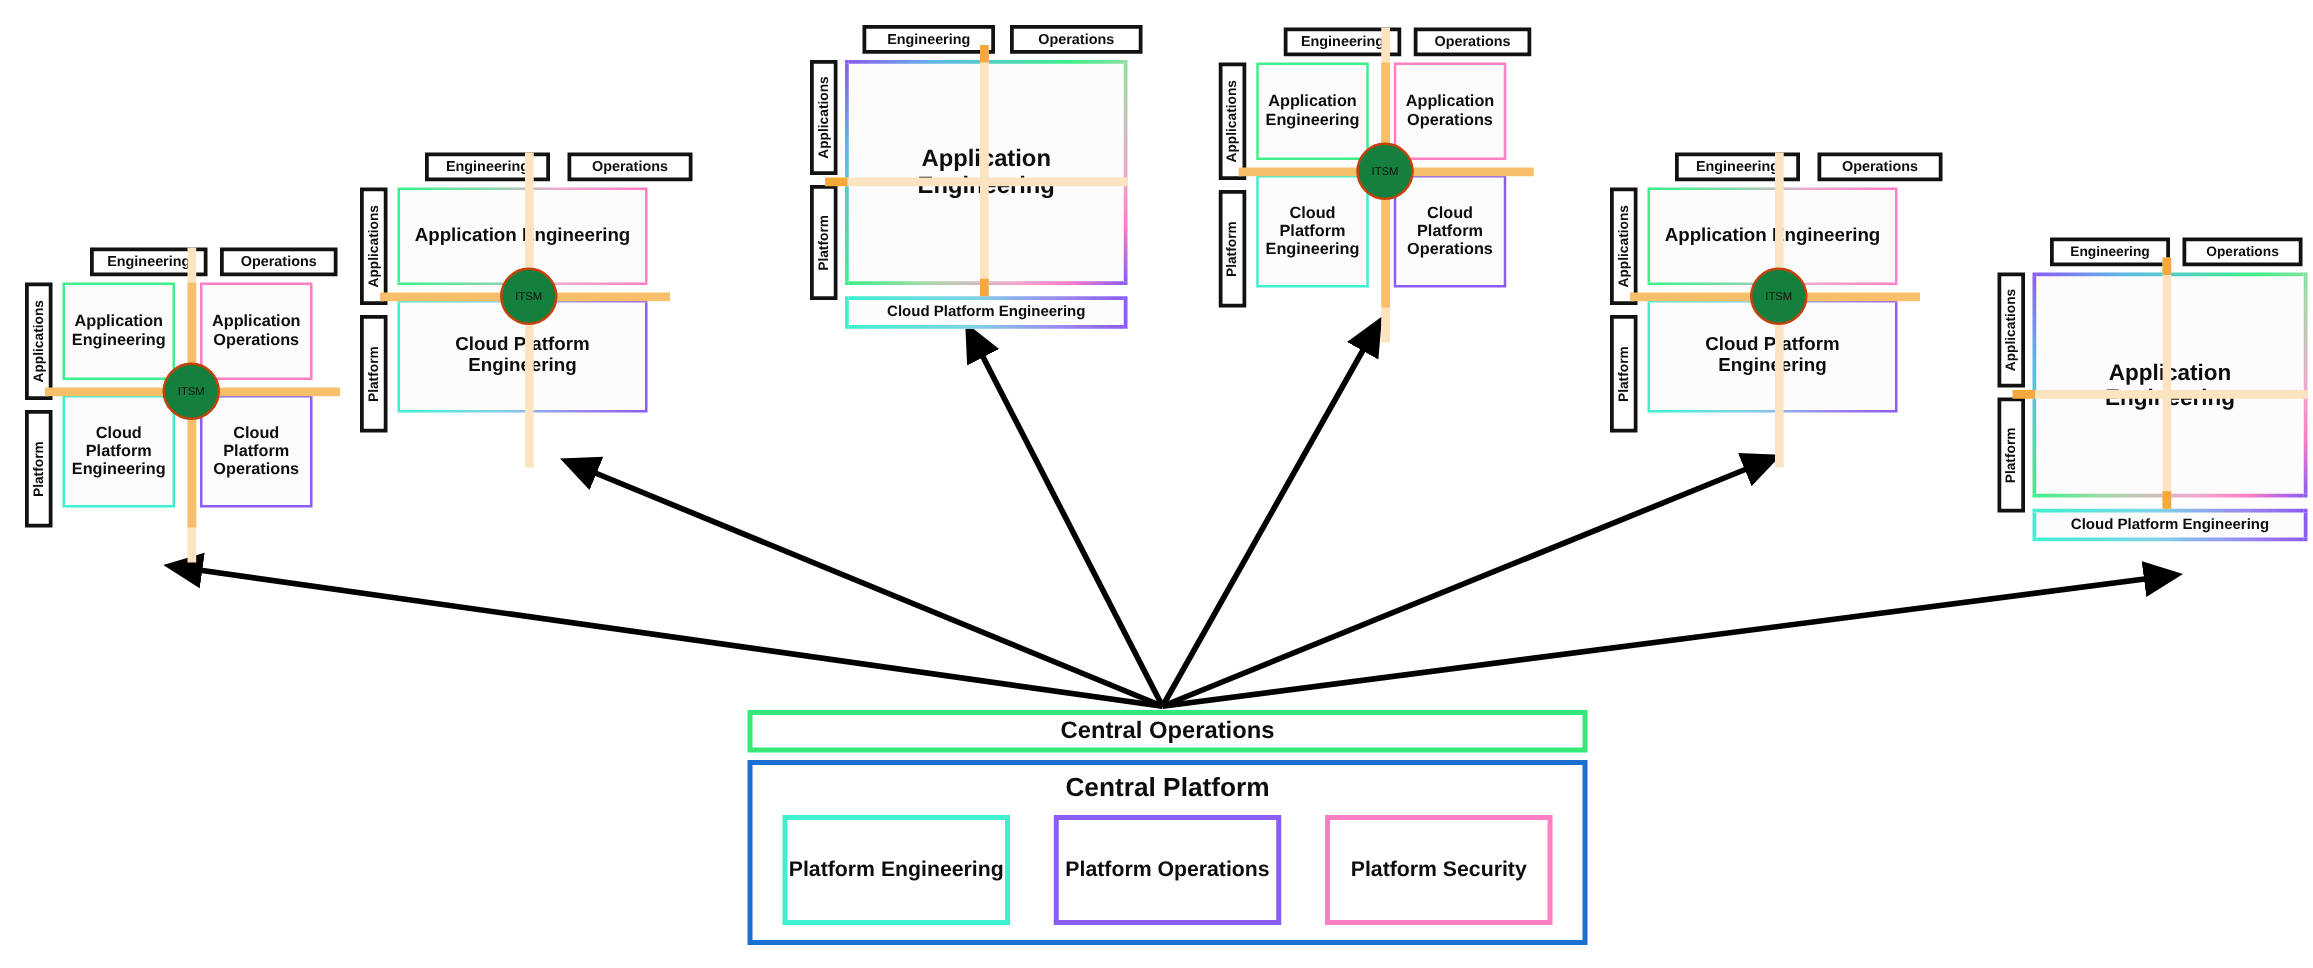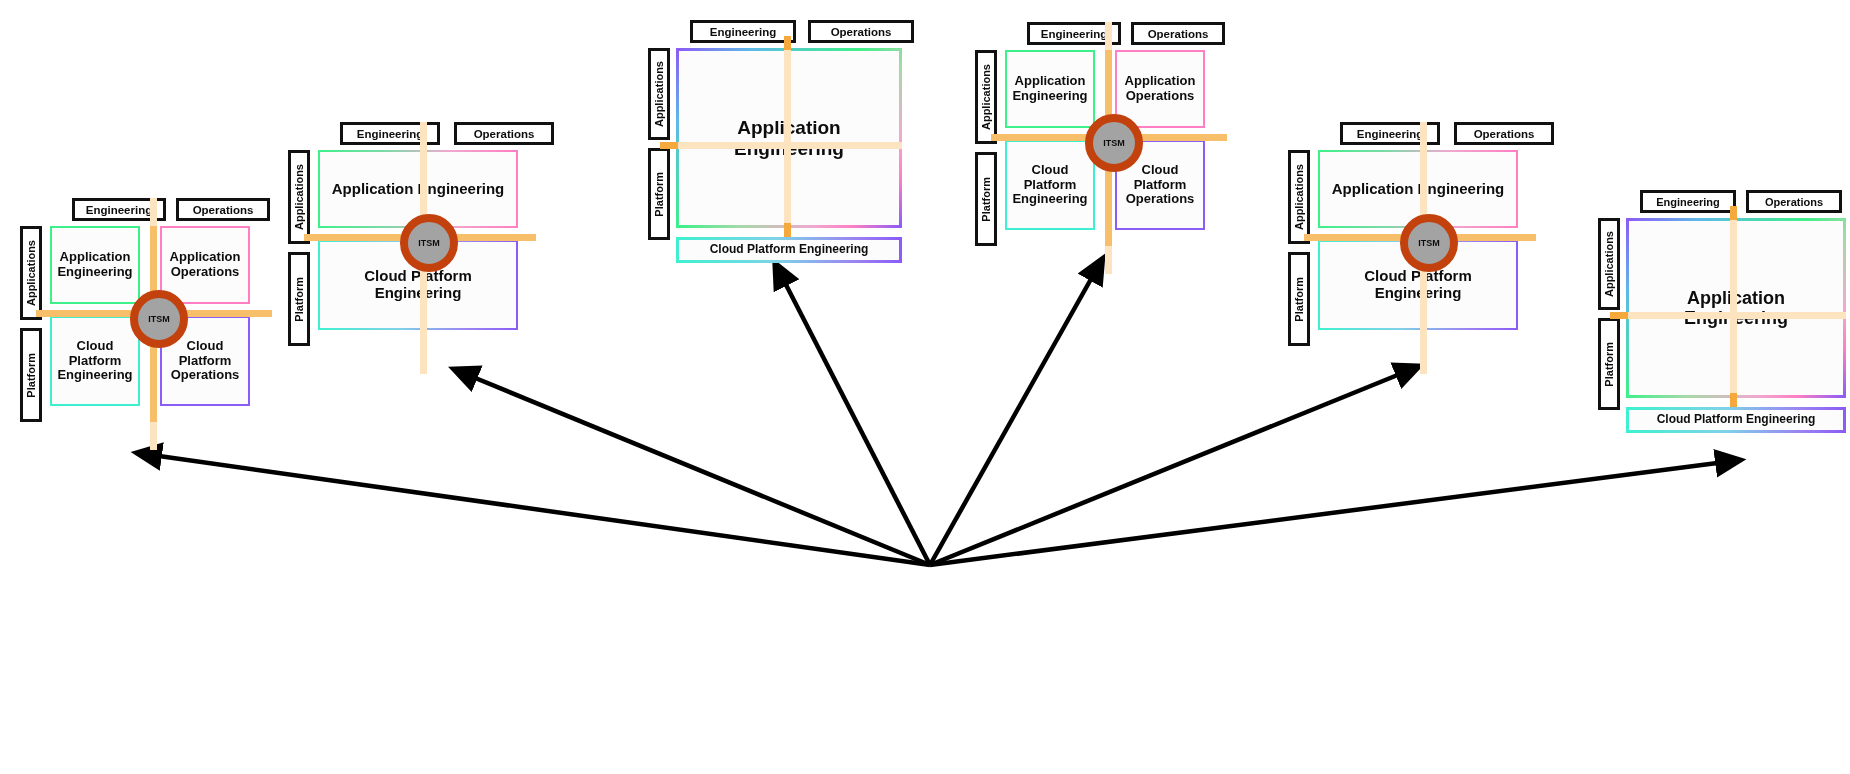--- a/index.html
+++ b/index.html
@@ -16,22 +16,22 @@
   .hdr{border:3px solid #111;background:#fff;display:flex;align-items:center;
        justify-content:center;font-weight:bold;box-sizing:border-box;}
   .sidelabels{position:absolute;}
   .side{position:absolute;border:3px solid #111;background:#fff;box-sizing:border-box;
         display:flex;align-items:center;justify-content:center;}
   .side span{writing-mode:vertical-rl;transform:rotate(180deg);font-weight:bold;white-space:nowrap;}
   .grid{position:absolute;}
   .cell{position:absolute;box-sizing:border-box;background:#fcfcfc;
         display:flex;align-items:center;justify-content:center;text-align:center;
         font-weight:bold;line-height:1.13;}
-  .itsm{position:absolute;border-radius:50%;border:8px solid #c2410c;background:#a3a3a3;
-        display:flex;align-items:center;justify-content:center;font-weight:bold;z-index:6;}
+  .itsm{position:absolute;border-radius:50%;border:2px solid #c2410c;background:#15803d;
+        display:flex;align-items:center;justify-content:center;font-weight:normal;z-index:6;}
   .cross{position:absolute;background:#f8bf6a;z-index:4;}
   .cross.v{width:7px;}
   .cross.h{height:7px;}
   .cross.faint{background:#fde4c0;z-index:2;}
 
   
   #central{position:absolute;}
   #centralops{box-sizing:border-box;border:4px solid #34e87a;background:#fff;
       display:flex;align-items:center;justify-content:center;font-weight:bold;}
   #centralplat{box-sizing:border-box;border:4px solid #1c6fd0;background:#fff;position:relative;}
@@ -218,14 +218,25 @@
       <div class="cross v" style="left:104px;top:175px;height:14px;background:#f5a93c;"></div>
       <div class="cell" style="left:0;top:0;width:220px;height:180px;font-size:18px;padding:4px;
                   border:3px solid transparent;
                   border-image:linear-gradient(135deg,#8b5cf6 0%,#5fb8e8 18%,#3ef08a 45%,#a8d8a8 60%,#f0a8cf 78%,#ff7ec4 88%,#8b5cf6 100%) 1;">Application Engineering</div>
       <div class="cell" style="left:0;top:189px;width:220px;height:26px;font-size:12px;padding:2px;
                   border:3px solid transparent;
                   border-image:linear-gradient(90deg,#3ff0d0 0%,#7fd2e8 45%,#9b83f2 80%,#8b5cf6 100%) 1;">Cloud Platform Engineering</div>
     </div>
   </div>
 
+  <div id="central" style="left:598px;top:568px;width:672px;height:190px;">
+    <div id="centralops" style="position:absolute;left:0;top:0;width:672px;height:34px;font-size:19px;">Central Operations</div>
+    <div id="centralplat" style="position:absolute;left:0;top:40px;width:672px;height:148px;">
+      <div class="cp-title" style="margin-top:7px;font-size:21px;">Central Platform</div>
+      <div class="cp-row" style="margin:9px 24px 0 24px;">
+        <div class="cp-box" style="width:182px;height:88px;border:4px solid #3ff0d0;font-size:17px;">Platform Engineering</div>
+        <div class="cp-box" style="width:182px;height:88px;border:4px solid #8b5cf6;font-size:17px;">Platform Operations</div>
+        <div class="cp-box" style="width:182px;height:88px;border:4px solid #ff7ec4;font-size:17px;">Platform Security</div>
+      </div>
+    </div>
+  </div>
 
 </div>
 
 </body></html>

